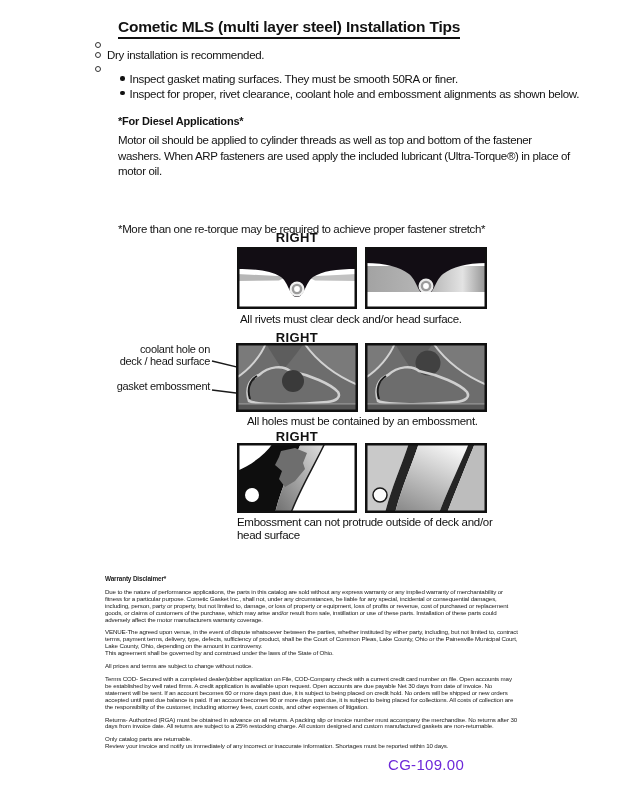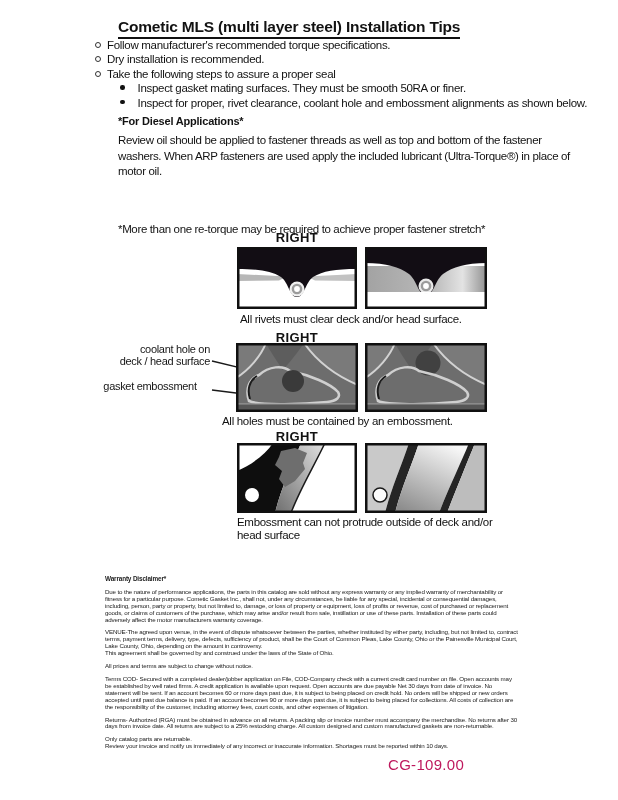--- a/index.html
+++ b/index.html
@@ -9,70 +9,68 @@
     margin:0 auto;
   }
   .abs{position:absolute;}
   .title{
     left:118px;top:18px;font-size:15.5px;font-weight:bold;letter-spacing:-0.2px;
     border-bottom:2px solid #111;padding-bottom:1px;white-space:nowrap;
   }
   .tips{left:95px;top:38px;width:500px;font-size:11.5px;letter-spacing:-0.3px;line-height:14.4px;}
   .tip-row{display:flex;align-items:flex-start;}
   .b-circle{width:4px;height:4px;border:1.2px solid #333;border-radius:50%;margin:4px 6px 0 0;flex:0 0 aupx;}
-  .sub{margin-left:25px;gap:8px;}
+  .sub{margin-left:25px;}
   .b-dot{width:4.5px;height:4.5px;background:#111;border-radius:50%;margin:4px 5px 0 0;}
   .sec-head{left:118px;top:115px;font-size:11px;font-weight:bold;letter-spacing:-0.2px;}
   .para{left:118px;width:452px;font-size:11.5px;letter-spacing:-0.35px;line-height:15.5px;}
   .p1{top:133px;}
   .p2{top:170px;}
   .note{top:222px;}
   .dg-label{font-size:13px;font-weight:bold;letter-spacing:0.4px;text-align:center;display:inline-block;}
   .dg-labels-row{display:flex;flex-direction:column;}
   .dg-caption{font-size:11.5px;letter-spacing:-0.3px;line-height:12.5px;color:#111;}
   .ann{font-size:11px;letter-spacing:-0.3px;line-height:11.5px;text-align:right;width:120px;color:#161616;}
   .warranty{left:105px;top:576px;width:414px;font-size:6.2px;line-height:6.9px;letter-spacing:-0.15px;color:#222;}
   .warranty h4{margin:0 0 6px 0;font-size:6.4px;font-weight:bold;}
   .warranty p{margin:0 0 6px 0;}
   .warranty p.tight{margin-bottom:0;}
-  .pageref{left:388px;top:756px;font-size:15px;letter-spacing:0.3px;color:#be185d;}
+  .pageref{left:388px;top:756px;font-size:15px;letter-spacing:0.3px;color:#6d28d9;}
   svg{display:block;}
 </style>
 </head>
 <body>
 
 <div class="page">
 
   <div class="abs title">Cometic MLS (multi layer steel) Installation Tips</div>
 
   <div class="abs tips">
     <div class="tip-row">
       <span class="b-circle"></span>
-      <span>Follow manufacturer's recommended torque specifications.</span>
     </div>
     <div class="tip-row">
       <span class="b-circle"></span>
       <span>Dry installation is recommended.</span>
     </div>
     <div class="tip-row">
       <span class="b-circle"></span>
-      <span>Take the following steps to assure a proper seal</span>
     </div>
     <div class="tip-row sub">
       <span class="b-dot"></span>
       <span>Inspect gasket mating surfaces.  They must be smooth 50RA or finer.</span>
     </div>
     <div class="tip-row sub">
       <span class="b-dot"></span>
       <span>Inspect for proper, rivet clearance, coolant hole and embossment alignments as shown below.</span>
     </div>
   </div>
 
   <div class="abs sec-head">*For Diesel Applications*</div>
-  <div class="abs para p1">Review oil should be applied to fastener threads as well as top and bottom of the fastener washers. When ARP fasteners are used apply the included lubricant (Ultra-Torque®) in place of motor oil.</div>
+  <div class="abs para p1">Motor oil should be applied to cylinder threads as well as top and bottom of the fastener washers. When ARP fasteners are used apply the included lubricant (Ultra-Torque®) in place of motor oil.</div>
   <div class="abs para note">*More than one re-torque may be required to achieve proper fastener stretch*</div>
 
   <div class="abs dg-labels-row" style="left:237px;top:230px;width:250px;">
     <span class="dg-label" style="width:120px;">RIGHT</span>
     <span class="dg-label" style="width:122px;margin-left:8px;">WRONG</span>
   </div>
 
   <div class="abs" style="left:237px;top:247px;">
     <svg width="120" height="62" viewBox="0 0 120 62">
       <rect width="120" height="62" fill="#ffffff"></rect>
@@ -112,21 +110,21 @@
 
   <div class="abs dg-labels-row" style="left:237px;top:330px;width:250px;">
     <span class="dg-label" style="width:120px;">RIGHT</span>
     <span class="dg-label" style="width:122px;margin-left:8px;">WRONG</span>
   </div>
 
   <div class="abs ann" style="left:90px;top:344px;">
     <div>coolant hole on</div>
     <div>deck / head surface</div>
   </div>
-  <div class="abs ann" style="left:90px;top:381px;text-align:center;">
+  <div class="abs ann" style="left:90px;top:381px;">
     <div>gasket embossment</div>
   </div>
 
   <svg class="abs" style="left:205px;top:350px;" width="95" height="55" viewBox="0 0 95 55">
     <line x1="7" y1="11" x2="86" y2="30" stroke="#1a1a1a" stroke-width="1.3"></line>
     <line x1="7" y1="40" x2="55" y2="46" stroke="#1a1a1a" stroke-width="1.3"></line>
   </svg>
 
   <div class="abs" style="left:236px;top:343px;">
     <svg width="122" height="69" viewBox="0 0 122 69">
@@ -155,21 +153,21 @@
       <path d="M68,0 C80,17 98,32 122,42" stroke="#d2d2d2" stroke-width="2" fill="none"></path>
       <circle cx="63" cy="20" r="12.5" fill="#414141"></circle>
       <path d="M13,58 C9,46 13,36 23,32 C33,23 47,22 54,28 C74,32 95,41 102,49 C105,54 101,58 91,59 C62,62 22,62 13,58 Z" fill="none" stroke="#cfcfcf" stroke-width="2.5"></path>
       <path d="M14,56 C11,47 13,38 21,33" stroke="#1c1c1c" stroke-width="2" fill="none"></path>
       <rect x="0" y="61" width="122" height="8" fill="#565656"></rect>
       <rect x="0" y="60.3" width="122" height="1.2" fill="#989898"></rect>
       <rect x="1.25" y="1.25" width="119.5" height="66.5" fill="none" stroke="#101010" stroke-width="2.5"></rect>
     </svg>
   </div>
 
-  <div class="abs dg-caption" style="left:222px;top:415px;">All holes must be contained by an embossment.</div>
+  <div class="abs dg-caption" style="left:247px;top:415px;">All holes must be contained by an embossment.</div>
 
   <div class="abs dg-labels-row" style="left:237px;top:429px;width:250px;">
     <span class="dg-label" style="width:120px;">RIGHT</span>
     <span class="dg-label" style="width:122px;margin-left:8px;">WRONG</span>
   </div>
 
   <div class="abs" style="left:237px;top:443px;">
     <svg width="120" height="70" viewBox="0 0 120 70">
       <defs>
         <linearGradient id="g-r3r" x1="1" y1="0" x2="0" y2="1">

